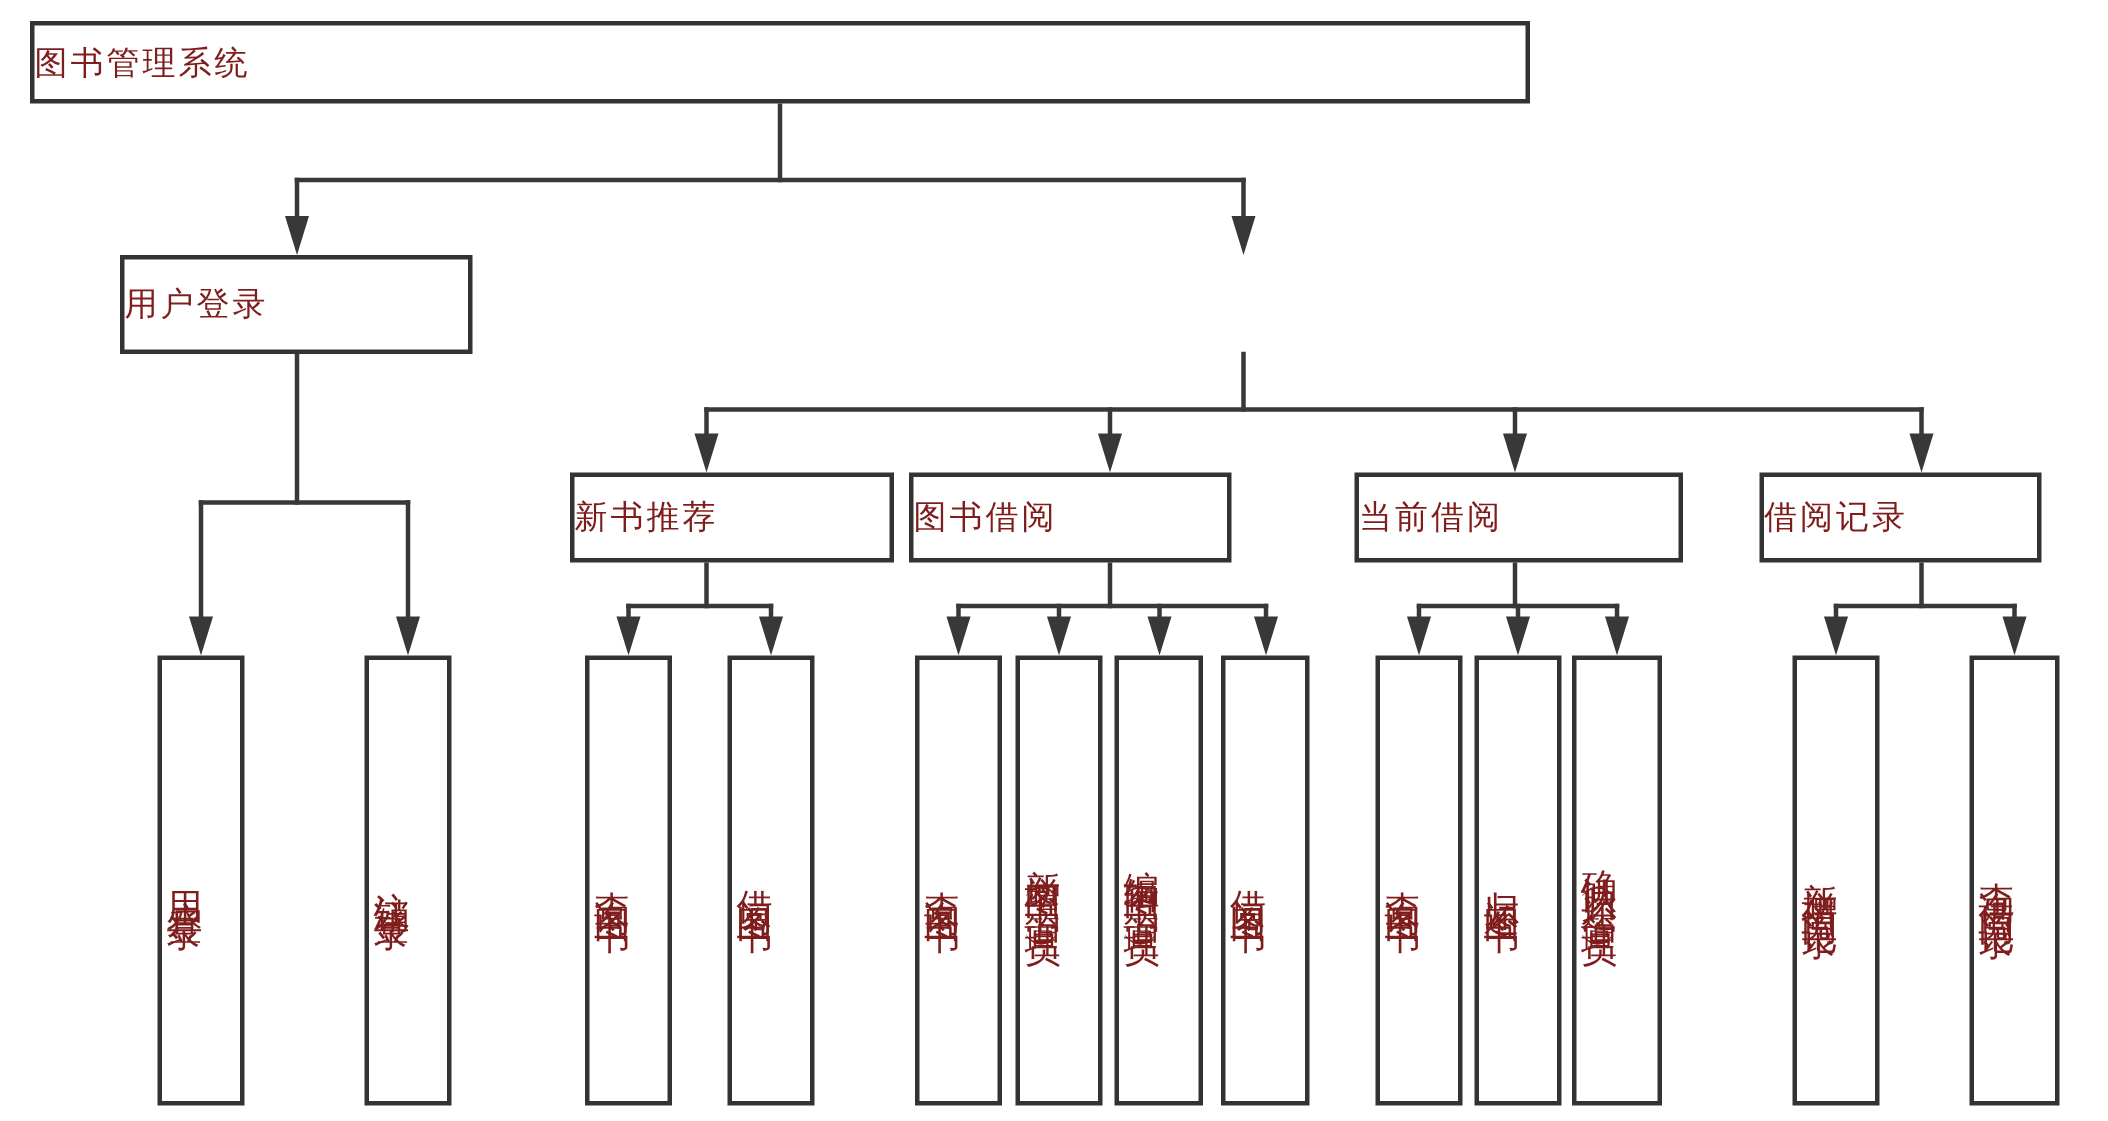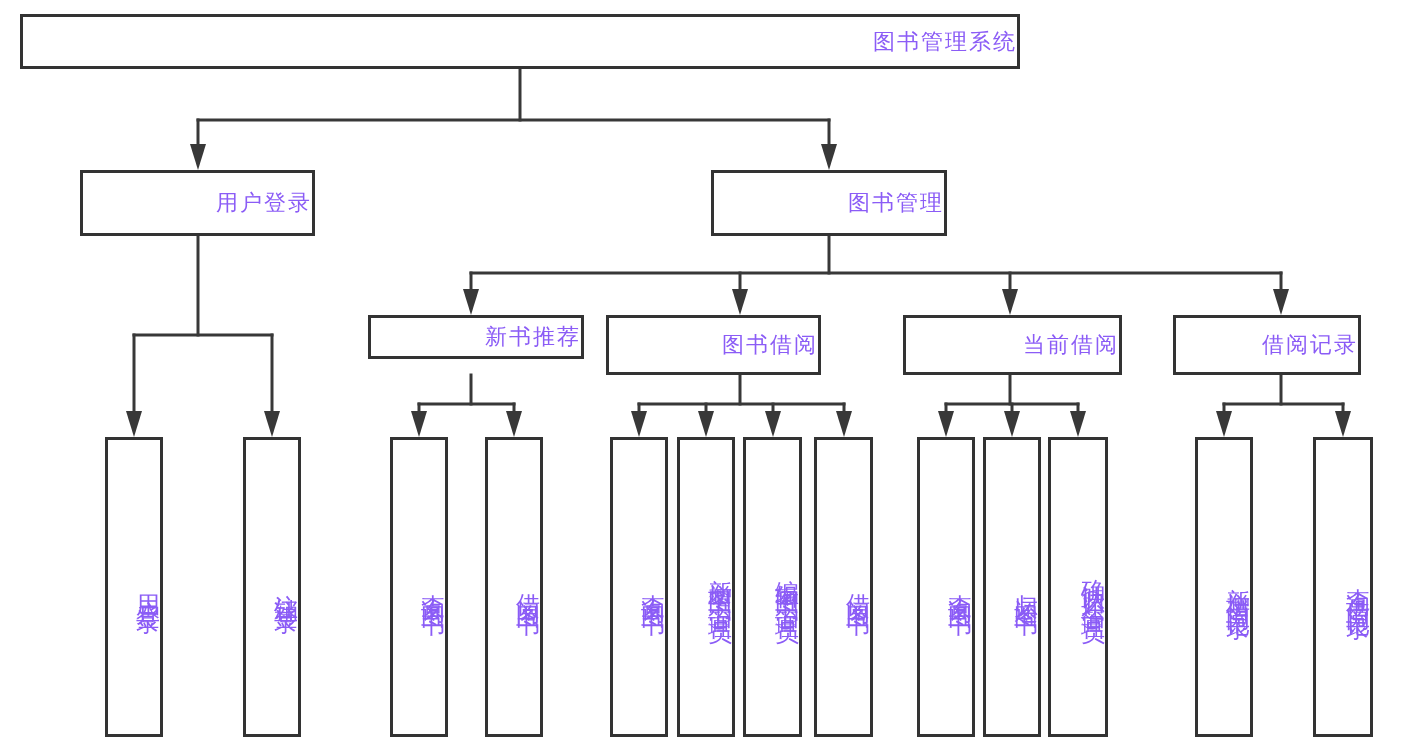--- a/index.html
+++ b/index.html
@@ -31,22 +31,23 @@
   .connectors polygon {
     fill: #383838;
   }
   .box {
     position: absolute;
     box-sizing: border-box;
     background: #ffffff;
     border: 3px solid #333333;
     display: flex;
     align-items: center;
-    justify-content: flex-end;
-    color: #8b5cf6;
+    justify-content: flex-start;
+    color: #7f1d1d;
+    font-family: Liberation Mono, monospace;
   }
   .box.h span {
     font-size: 22px;
     letter-spacing: 2px;
     white-space: nowrap;
   }
   .box.v span {
     writing-mode: vertical-rl;
     text-orientation: mixed;
     font-size: 24px;
@@ -132,25 +133,22 @@
     <polygon points="1335,411 1351,411 1343,437"></polygon>
   </svg>
 
   <div class="box h" style="left:20px;top:14px;width:1000px;height:55px">
     <span>图书管理系统</span>
   </div>
 
   <div class="box h" style="left:80px;top:170px;width:235px;height:66px">
     <span>用户登录</span>
   </div>
-  <div class="box h" style="left:711px;top:170px;width:236px;height:66px">
-    <span>图书管理</span>
-  </div>
-
-  <div class="box h" style="left:368px;top:315px;width:216px;height:44px">
+
+  <div class="box h" style="left:380px;top:315px;width:216px;height:60px">
     <span>新书推荐</span>
   </div>
   <div class="box h" style="left:606px;top:315px;width:215px;height:60px">
     <span>图书借阅</span>
   </div>
   <div class="box h" style="left:903px;top:315px;width:219px;height:60px">
     <span>当前借阅</span>
   </div>
   <div class="box h" style="left:1173px;top:315px;width:188px;height:60px">
     <span>借阅记录</span>

